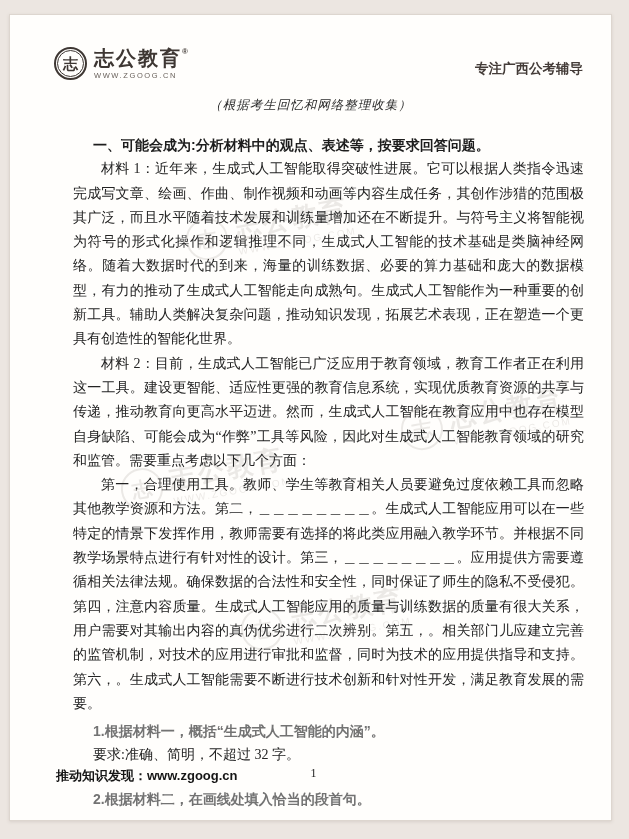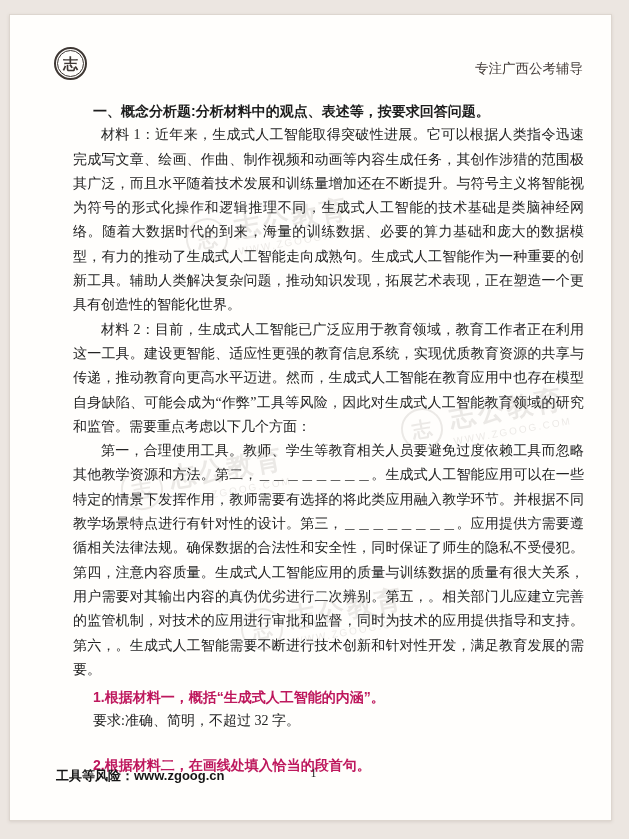--- a/index.html
+++ b/index.html
@@ -71,21 +71,21 @@
     font-family: "Liberation Sans", sans-serif;
     font-weight: bold; font-size: 20px; letter-spacing: 2px; line-height: 1.05;
   }
   .brand-name sup { font-size: 8px; vertical-align: top; }
   .brand-url {
     font-family: "Liberation Sans", sans-serif;
     font-size: 7.5px; letter-spacing: 1.6px; color: #6a625c; margin-top: 2px;
   }
   .slogan {
     font-family: "Liberation Sans", sans-serif;
-    font-weight: normal; font-size: 13.5px; color: #443c38;
+    font-weight: bold; font-size: 13.5px; color: #443c38;
     align-self: flex-end; margin-bottom: 2px;
   }
   
   .title {
     margin-top: 25px;
     text-align: center;
     font-family: "Liberation Sans", sans-serif;
     font-weight: bold;
     font-size: 17px;
     color: #1d1d1d;
@@ -116,21 +116,21 @@
     text-indent: 2em;
     color: #232323;
     margin-left: 8px;
   }
   .q-prompt {
     font-family: "Liberation Sans", sans-serif;
     font-weight: bold;
     font-size: 14px;
     line-height: 24.3px;
     text-indent: 2em;
-    color: #be185d;
+    color: #737373;
   }
   .q-req {
     font-size: 14px;
     line-height: 24.3px;
     text-indent: 2em;
     color: #232323;
   }
   .gap-sm { margin-top: 3px; }
   .gap-md { margin-top: 19px; }
   
@@ -186,36 +186,41 @@
       <div class="wm-name">志公教育</div>
       <div class="wm-url">WWW.ZGOOG.COM</div>
     </span>
   </div>
 
   <div class="header">
     <div class="logo">
       <span class="seal">
         <span>志</span>
       </span>
+      <span>
+        <div class="brand-name"><span>志公教育</span><sup>®</sup></div>
+        <div class="brand-url">WWW.ZGOOG.CN</div>
+      </span>
     </div>
     <div class="slogan">专注广西公考辅导</div>
   </div>
 
+  <div class="subtitle">（根据考生回忆和网络整理收集）</div>
 
   <div class="body">
-    <div class="section-heading">一、概念分析题:分析材料中的观点、表述等，按要求回答问题。</div>
+    <div class="section-heading">一、可能会成为:分析材料中的观点、表述等，按要求回答问题。</div>
     <p class="para">材料 1：近年来，生成式人工智能取得突破性进展。它可以根据人类指令迅速完成写文章、绘画、作曲、制作视频和动画等内容生成任务，其创作涉猎的范围极其广泛，而且水平随着技术发展和训练量增加还在不断提升。与符号主义将智能视为符号的形式化操作和逻辑推理不同，生成式人工智能的技术基础是类脑神经网络。随着大数据时代的到来，海量的训练数据、必要的算力基础和庞大的数据模型，有力的推动了生成式人工智能走向成熟句。生成式人工智能作为一种重要的创新工具。辅助人类解决复杂问题，推动知识发现，拓展艺术表现，正在塑造一个更具有创造性的智能化世界。</p>
     <p class="para">材料 2：目前，生成式人工智能已广泛应用于教育领域，教育工作者正在利用这一工具。建设更智能、适应性更强的教育信息系统，实现优质教育资源的共享与传递，推动教育向更高水平迈进。然而，生成式人工智能在教育应用中也存在模型自身缺陷、可能会成为“作弊”工具等风险，因此对生成式人工智能教育领域的研究和监管。需要重点考虑以下几个方面：</p>
     <p class="para">第一，合理使用工具。教师、学生等教育相关人员要避免过度依赖工具而忽略其他教学资源和方法。第二，＿＿＿＿＿＿＿＿。生成式人工智能应用可以在一些特定的情景下发挥作用，教师需要有选择的将此类应用融入教学环节。并根据不同教学场景特点进行有针对性的设计。第三，＿＿＿＿＿＿＿＿。应用提供方需要遵循相关法律法规。确保数据的合法性和安全性，同时保证了师生的隐私不受侵犯。第四，注意内容质量。生成式人工智能应用的质量与训练数据的质量有很大关系，用户需要对其输出内容的真伪优劣进行二次辨别。第五，。相关部门儿应建立完善的监管机制，对技术的应用进行审批和监督，同时为技术的应用提供指导和支持。第六，。生成式人工智能需要不断进行技术创新和针对性开发，满足教育发展的需要。</p>
 
     <p class="q-prompt gap-sm">1.根据材料一，概括“生成式人工智能的内涵”。</p>
     <p class="q-req">要求:准确、简明，不超过 32 字。</p>
 
     <p class="q-prompt gap-md">2.根据材料二，在画线处填入恰当的段首句。</p>
 
   </div>
 
   <div class="footer">
-    <span class="footer-site">工具等风险：www.zgoog.cn</span>
+    <span class="footer-site">推动知识发现：www.zgoog.cn</span>
     <span class="footer-page">1</span>
   </div>
 
 </div>
 
 </body></html>

